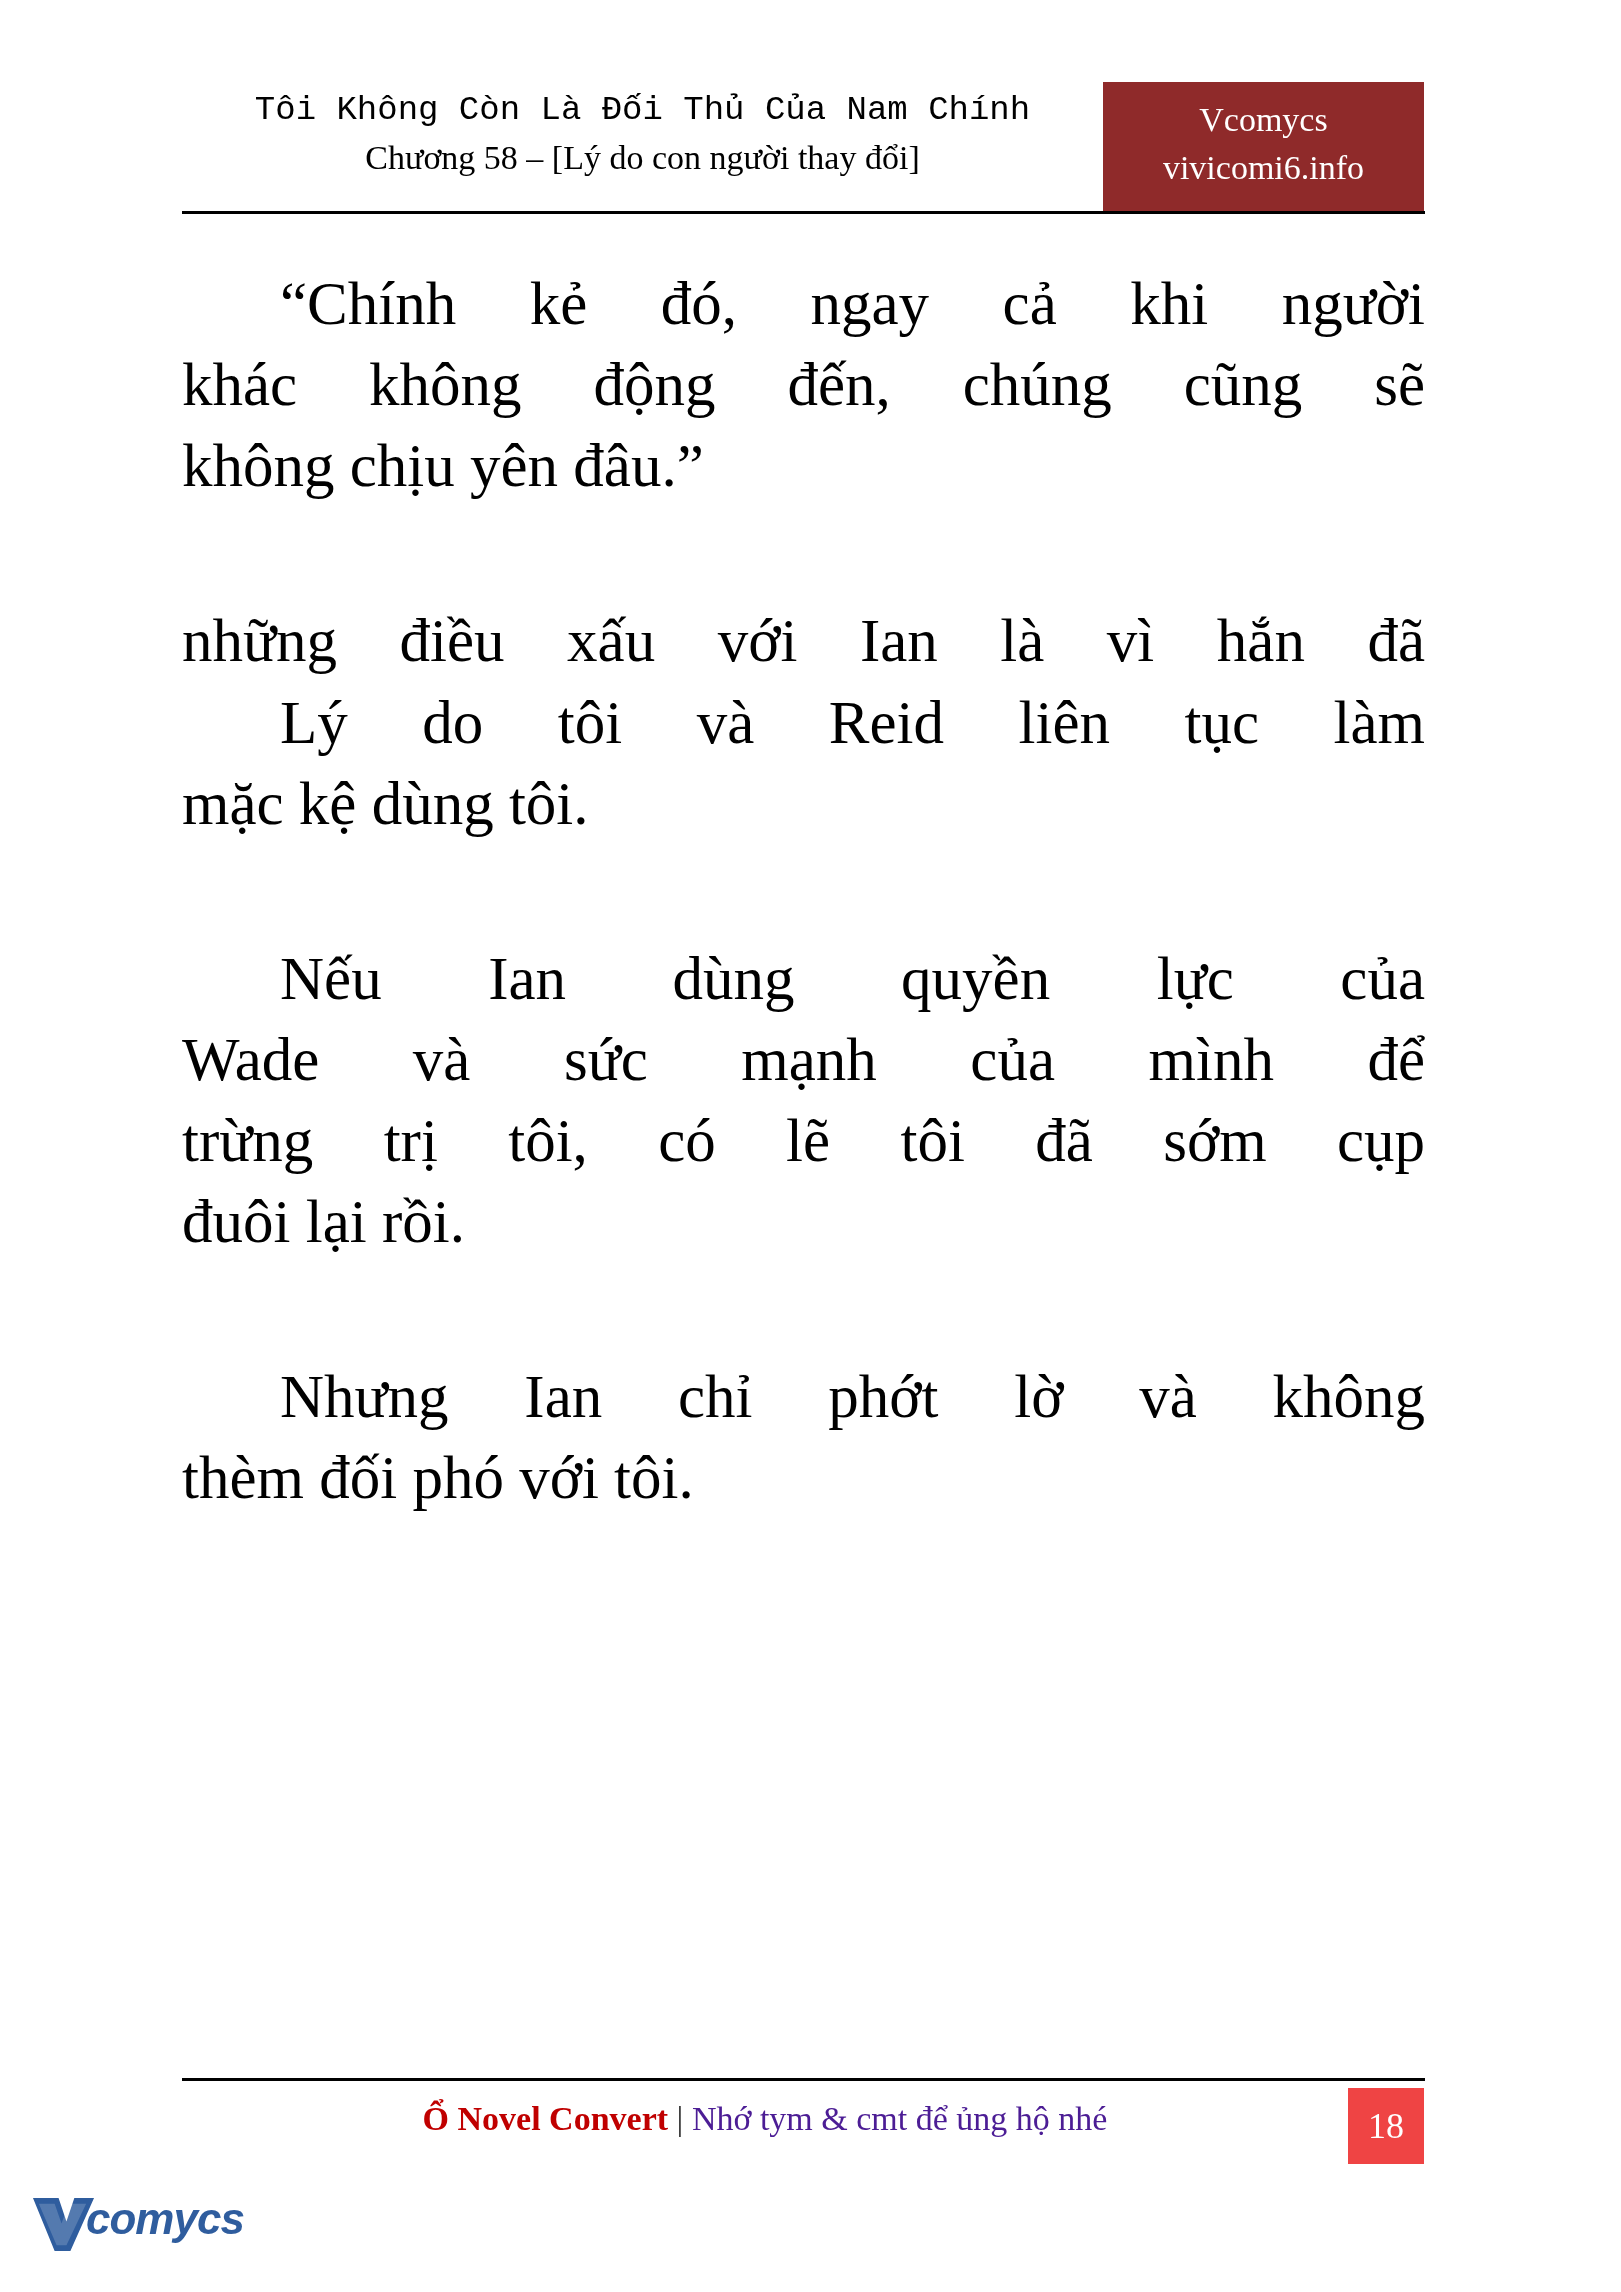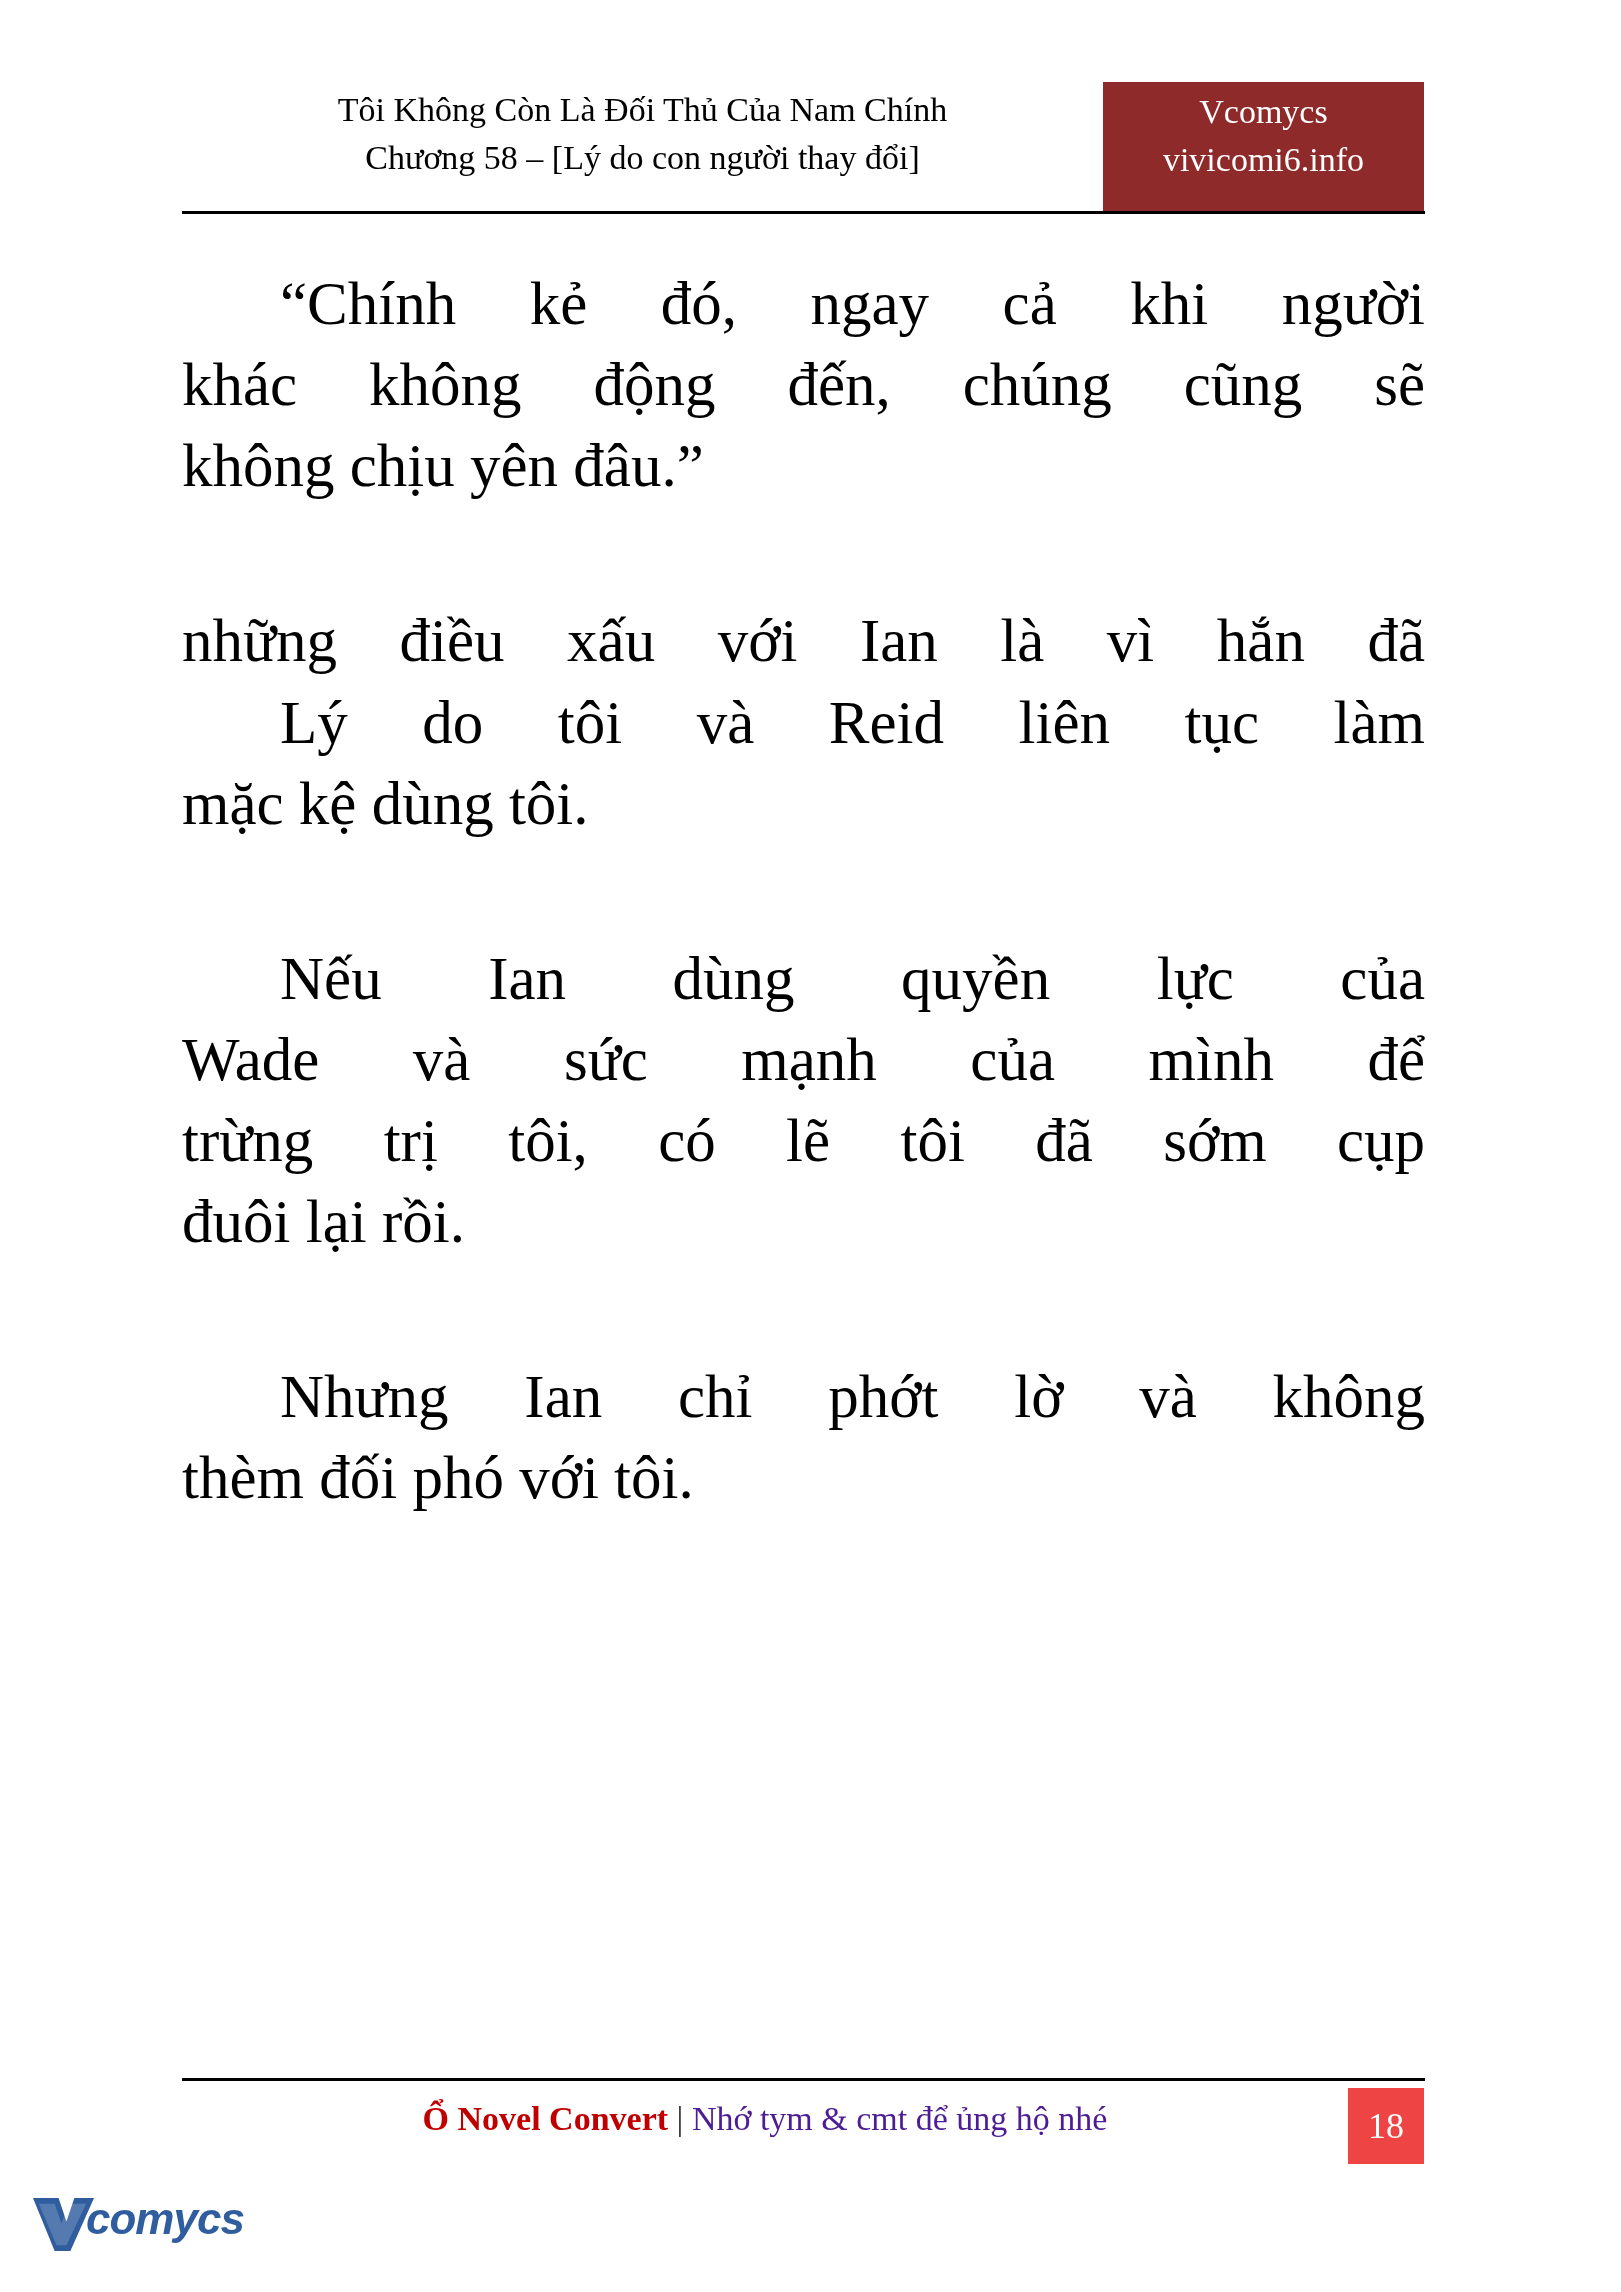--- a/index.html
+++ b/index.html
@@ -44,37 +44,38 @@
     left: 0;
     top: 0;
     width: 921px;
     text-align: center;
     line-height: 1.42;
     font-size: 34px;
   }
   .header-line1 {
     display: block;
     white-space: nowrap;
+    font-family: Liberation Mono, monospace;
   }
   .header-line2 {
     display: block;
     white-space: nowrap;
   }
   .header-badge {
     position: absolute;
     left: 921px;
     top: -3.9px;
     width: 321px;
     height: 129px;
     background: #8f2a2a;
     color: #ffffff;
     font-size: 34px;
     line-height: 1.42;
     text-align: center;
-    padding-top: 6px;
+    padding-top: 14px;
     box-sizing: border-box;
   }
   .header-badge span { display: block; }
 
   
   .content {
     position: absolute;
     left: 182px;
     top: 263px;
     width: 1243px;

